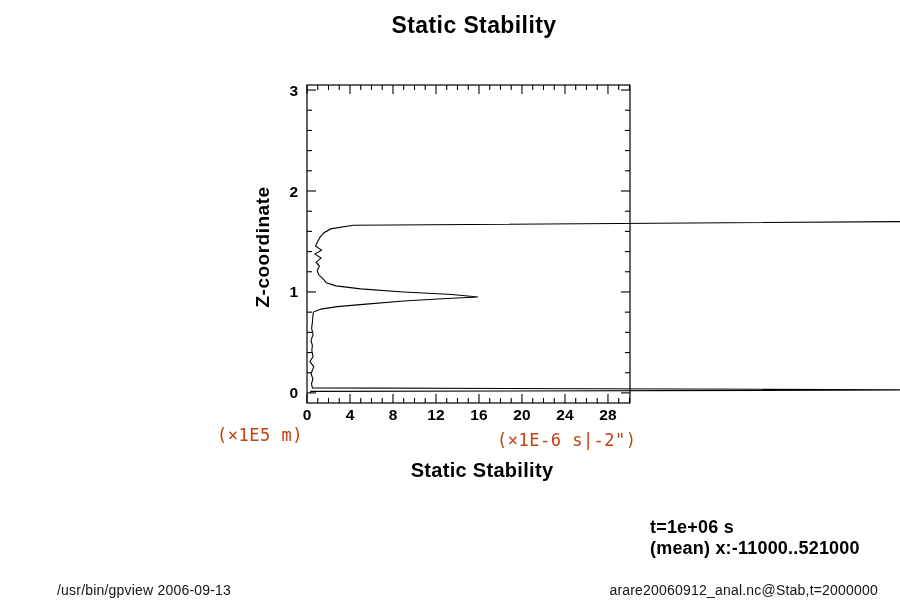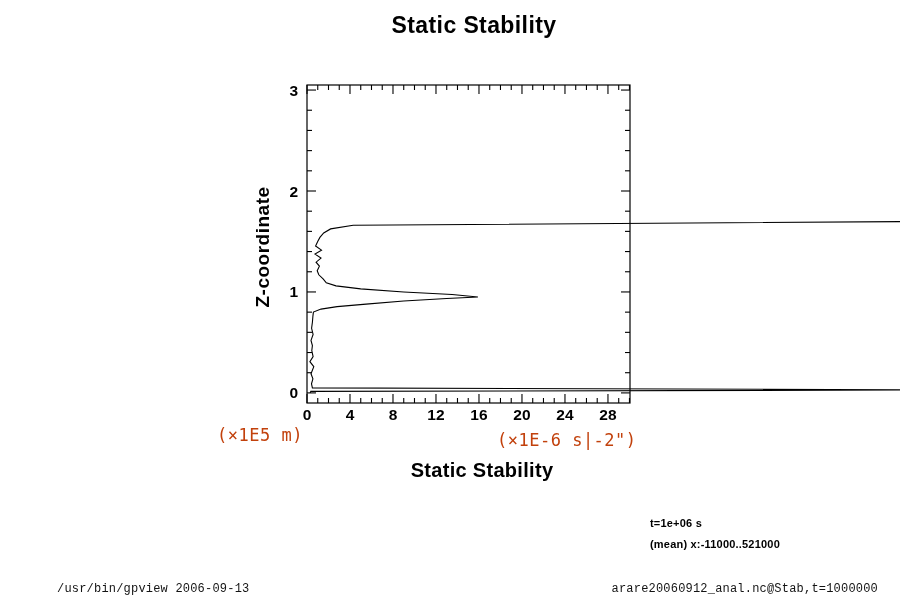--- a/index.html
+++ b/index.html
@@ -7,24 +7,24 @@
           font-family:"Liberation Sans",sans-serif;color:#000;}
   .abs{position:absolute;white-space:nowrap;}
   #title{top:12px;left:474px;transform:translateX(-50%);font-size:23px;font-weight:bold;letter-spacing:.4px;}
   #plot{position:absolute;left:0;top:0;}
   #ylabel{left:263px;top:247px;transform:translate(-50%,-50%) rotate(-90deg);
           font-size:19px;font-weight:bold;letter-spacing:.5px;}
   .unit{font-family:"DejaVu Sans Mono",monospace;font-size:17px;color:#c2410c;letter-spacing:.5px;}
   #yunit{left:217px;top:425px;}
   #xunit{left:497px;top:430px;}
   #xtitle{top:459px;left:482px;transform:translateX(-50%);font-size:20px;font-weight:bold;letter-spacing:.3px;}
-  .ann{left:650px;font-size:11px;font-weight:bold;letter-spacing:.2px;}
+  .ann{left:650px;font-size:18px;font-weight:bold;letter-spacing:.2px;}
   #ann-time{top:517px;}
   #ann-mean{top:538px;text-align:center;}
-  .foot{font-size:12px;color:#131313;letter-spacing:.2px;font-family:Liberation Mono, monospace;}
+  .foot{font-size:14px;color:#131313;letter-spacing:.2px;}
   #foot-left{left:57px;top:582px;}
   #foot-right{right:22px;top:582px;}
   svg text{font-family:"Liberation Sans",sans-serif;font-weight:bold;font-size:15.5px;fill:#000;}
 </style>
 </head>
 <body>
 
 <div id="canvas">
 
   <div id="title" class="abs">Static Stability</div>
@@ -148,14 +148,14 @@
 
   <div id="ylabel" class="abs">Z-coordinate</div>
   <div id="yunit" class="abs unit">(×1E5 m)</div>
   <div id="xunit" class="abs unit">(×1E-6 s|-2")</div>
   <div id="xtitle" class="abs">Static Stability</div>
 
   <div id="ann-time" class="abs ann">t=1e+06 s</div>
   <div id="ann-mean" class="abs ann">(mean) x:-11000..521000</div>
 
   <div id="foot-left" class="abs foot">/usr/bin/gpview 2006-09-13</div>
-  <div id="foot-right" class="abs foot">arare20060912_anal.nc@Stab,t=1000000</div>
+  <div id="foot-right" class="abs foot">arare20060912_anal.nc@Stab,t=2000000</div>
 </div>
 
 </body></html>

